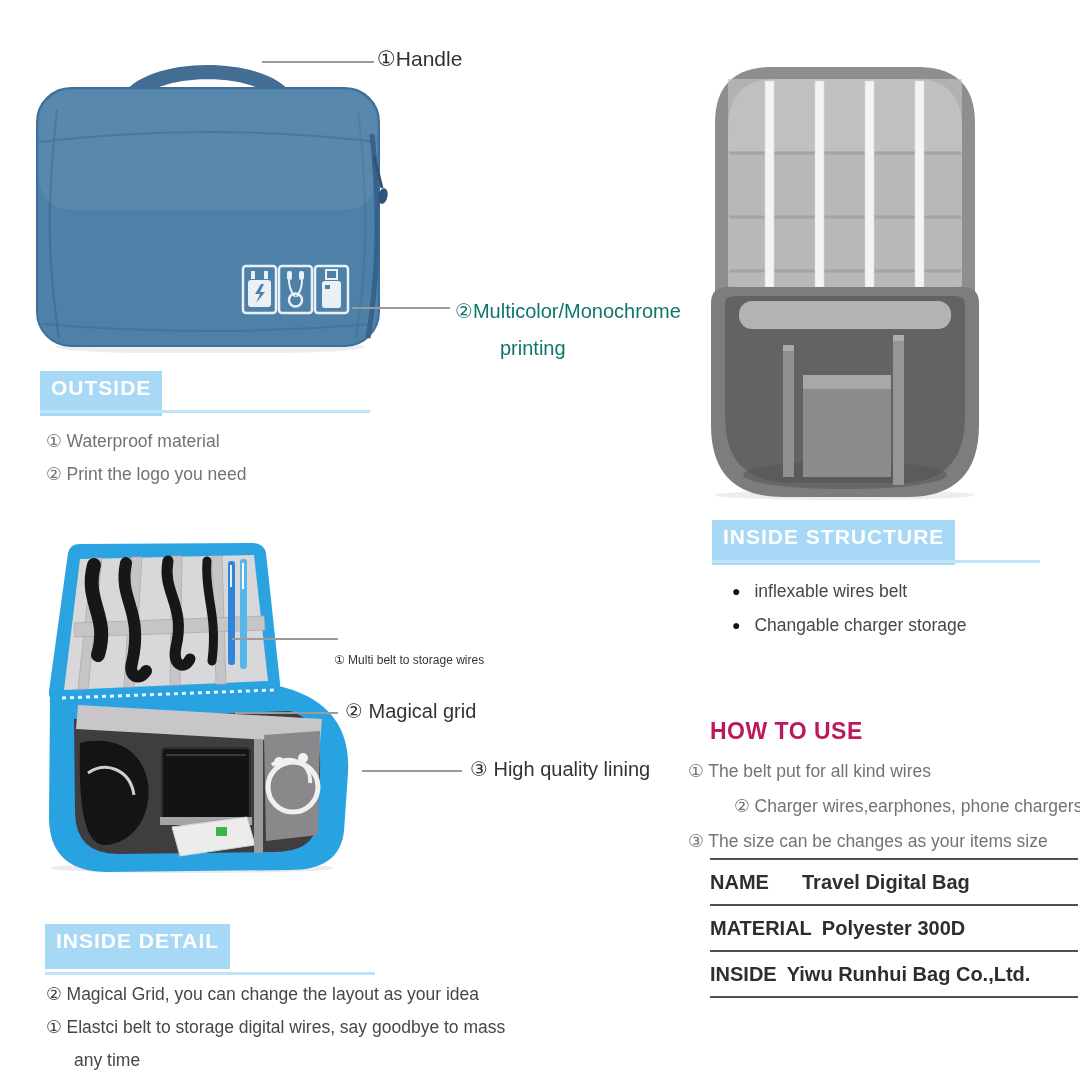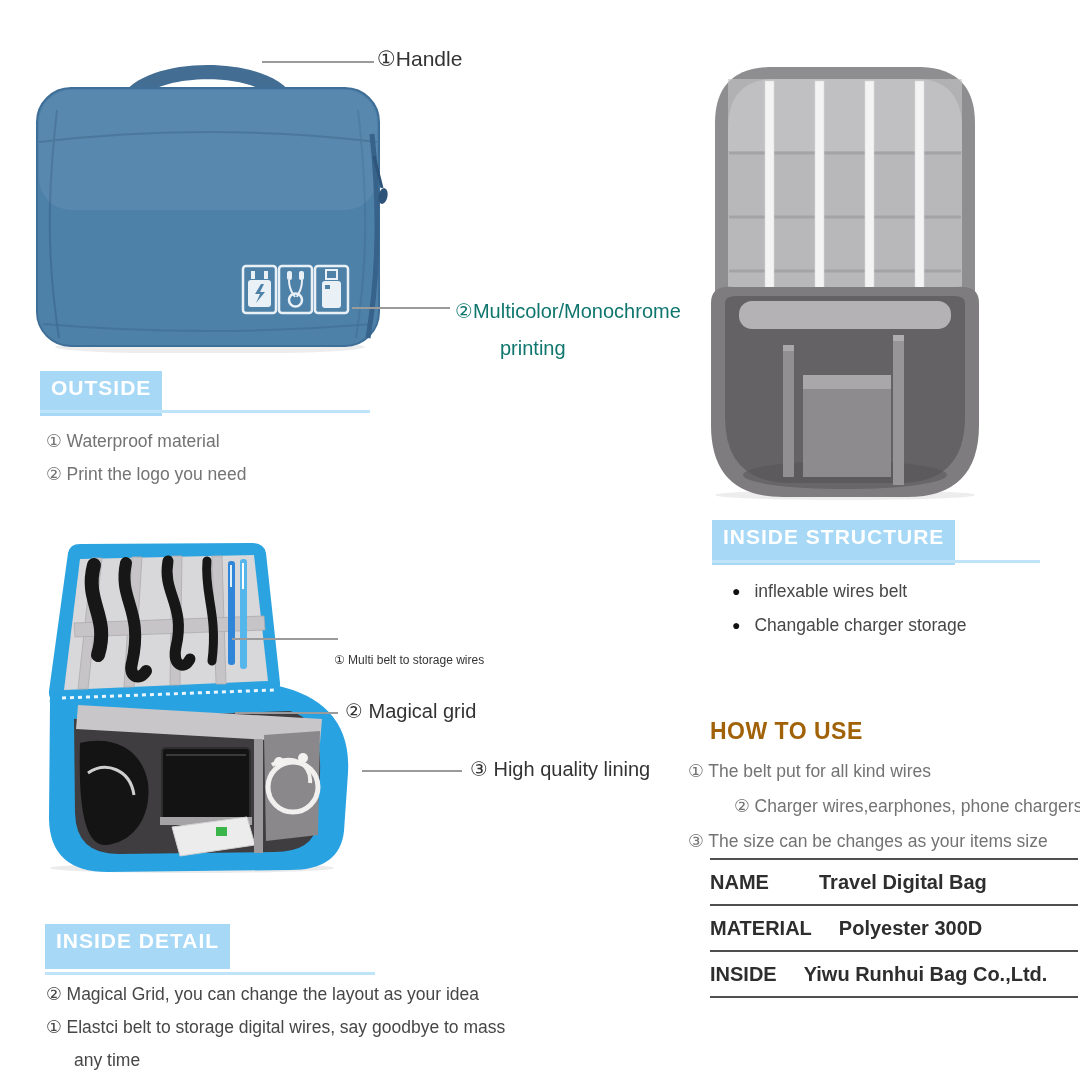--- a/index.html
+++ b/index.html
@@ -7,23 +7,23 @@
           font-family:"Liberation Sans","DejaVu Sans",sans-serif;color:#3f3f3f;}
   .abs{position:absolute;}
   .callout{font-size:21px;color:#333;white-space:nowrap;}
   .leader{height:0;border-top:2px solid #9b9b9b;}
   .chip{display:inline-block;background:#a7d9f7;color:#ffffff;font-weight:bold;
         font-size:21px;letter-spacing:1px;padding:5px 11px 16px 11px;}
   .chip-underline{height:3px;background:#bfe4fa;}
   .num-list .li{font-size:17.5px;color:#737373;margin-bottom:12px;white-space:nowrap;}
   .bullet-list .li{font-size:17.5px;color:#474747;margin-bottom:13px;white-space:nowrap;}
   .bullet-dot{display:inline-block;margin-right:14px;font-size:14px;color:#111;transform:translateY(-1px);}
-  .howto-title{font-size:23px;font-weight:bold;color:#a16207;letter-spacing:0.5px;}
+  .howto-title{font-size:23px;font-weight:bold;color:#be185d;letter-spacing:0.5px;}
   .spec-table{width:368px;}
-  .spec-row{display:flex;align-items:center;height:44px;border-top:2px solid #4f4f4f;gap:17px;}
+  .spec-row{display:flex;align-items:center;height:44px;border-top:2px solid #4f4f4f;}
   .spec-row:last-child{border-bottom:2px solid #4f4f4f;}
   .spec-label{font-weight:bold;font-size:20px;color:#2e2e2e;flex-shrink:0;}
   .lblw{min-width:92px;}
   .lbln{margin-right:10px;}
   .spec-value{font-weight:bold;font-size:20px;color:#2e2e2e;white-space:nowrap;}
   .wrap2{font-size:20px;color:#0f766e;line-height:37px;white-space:nowrap;}
   .wrap2 .second{padding-left:45px;}
   .detail-line{font-size:17.5px;color:#474747;margin-bottom:12px;white-space:nowrap;}
   .detail-cont{padding-left:28px;}
 </style>

